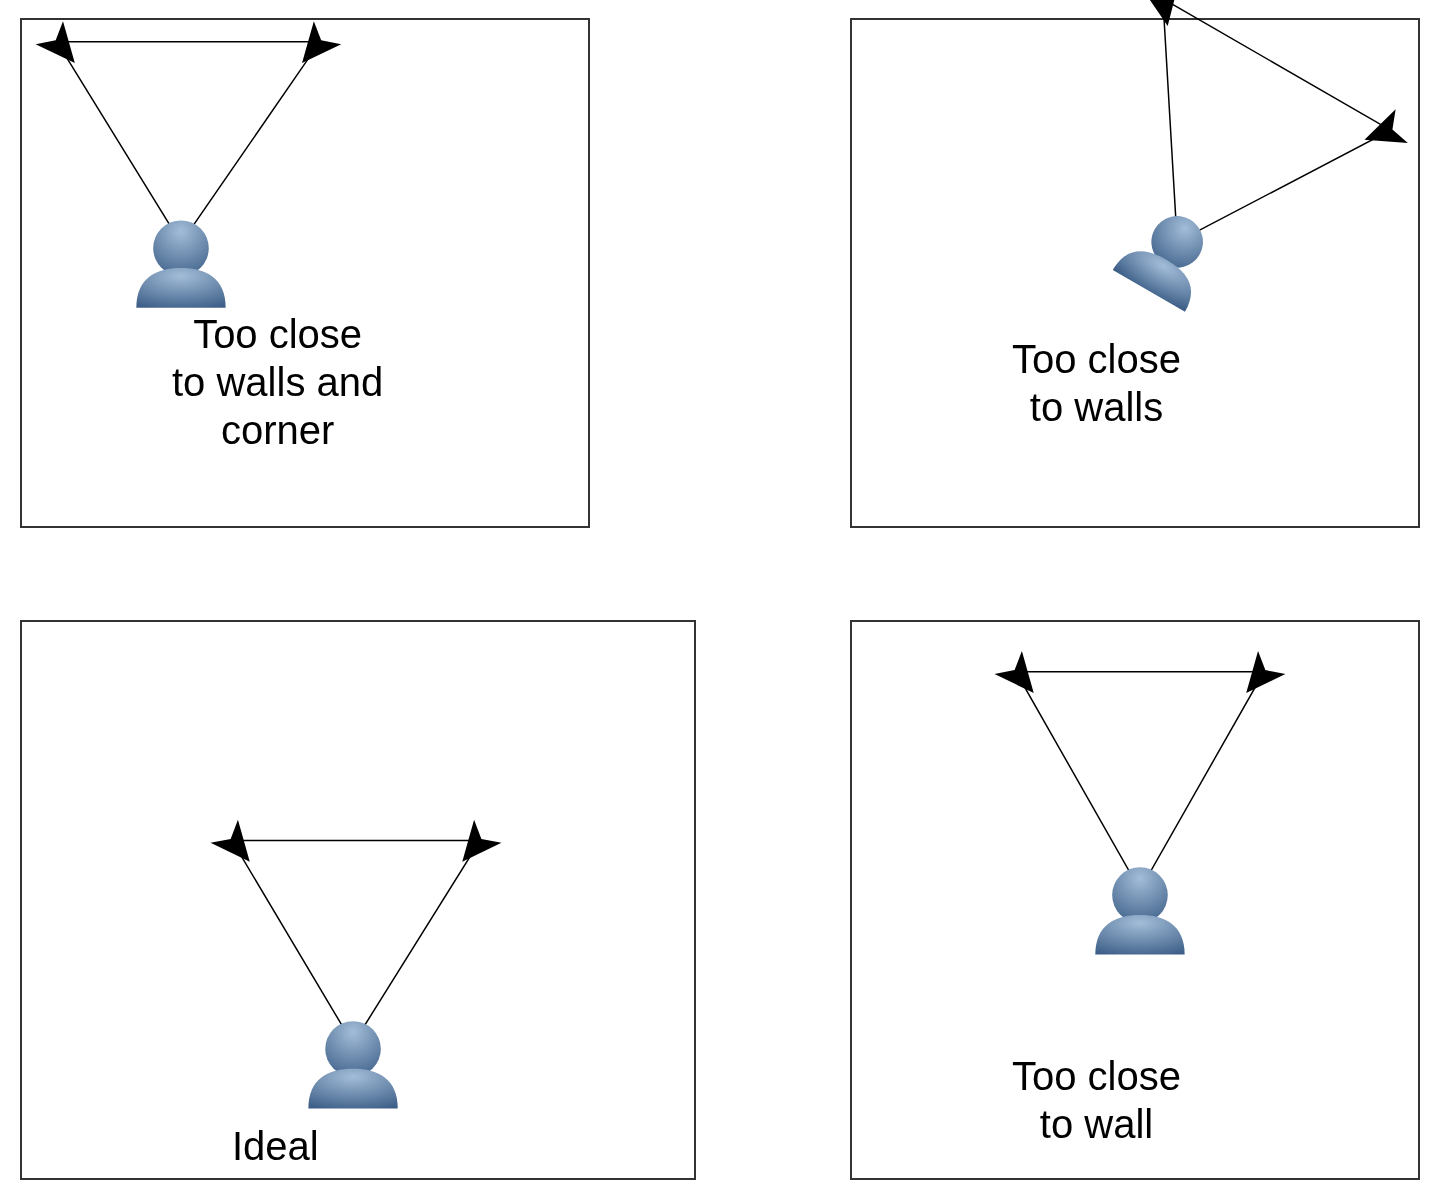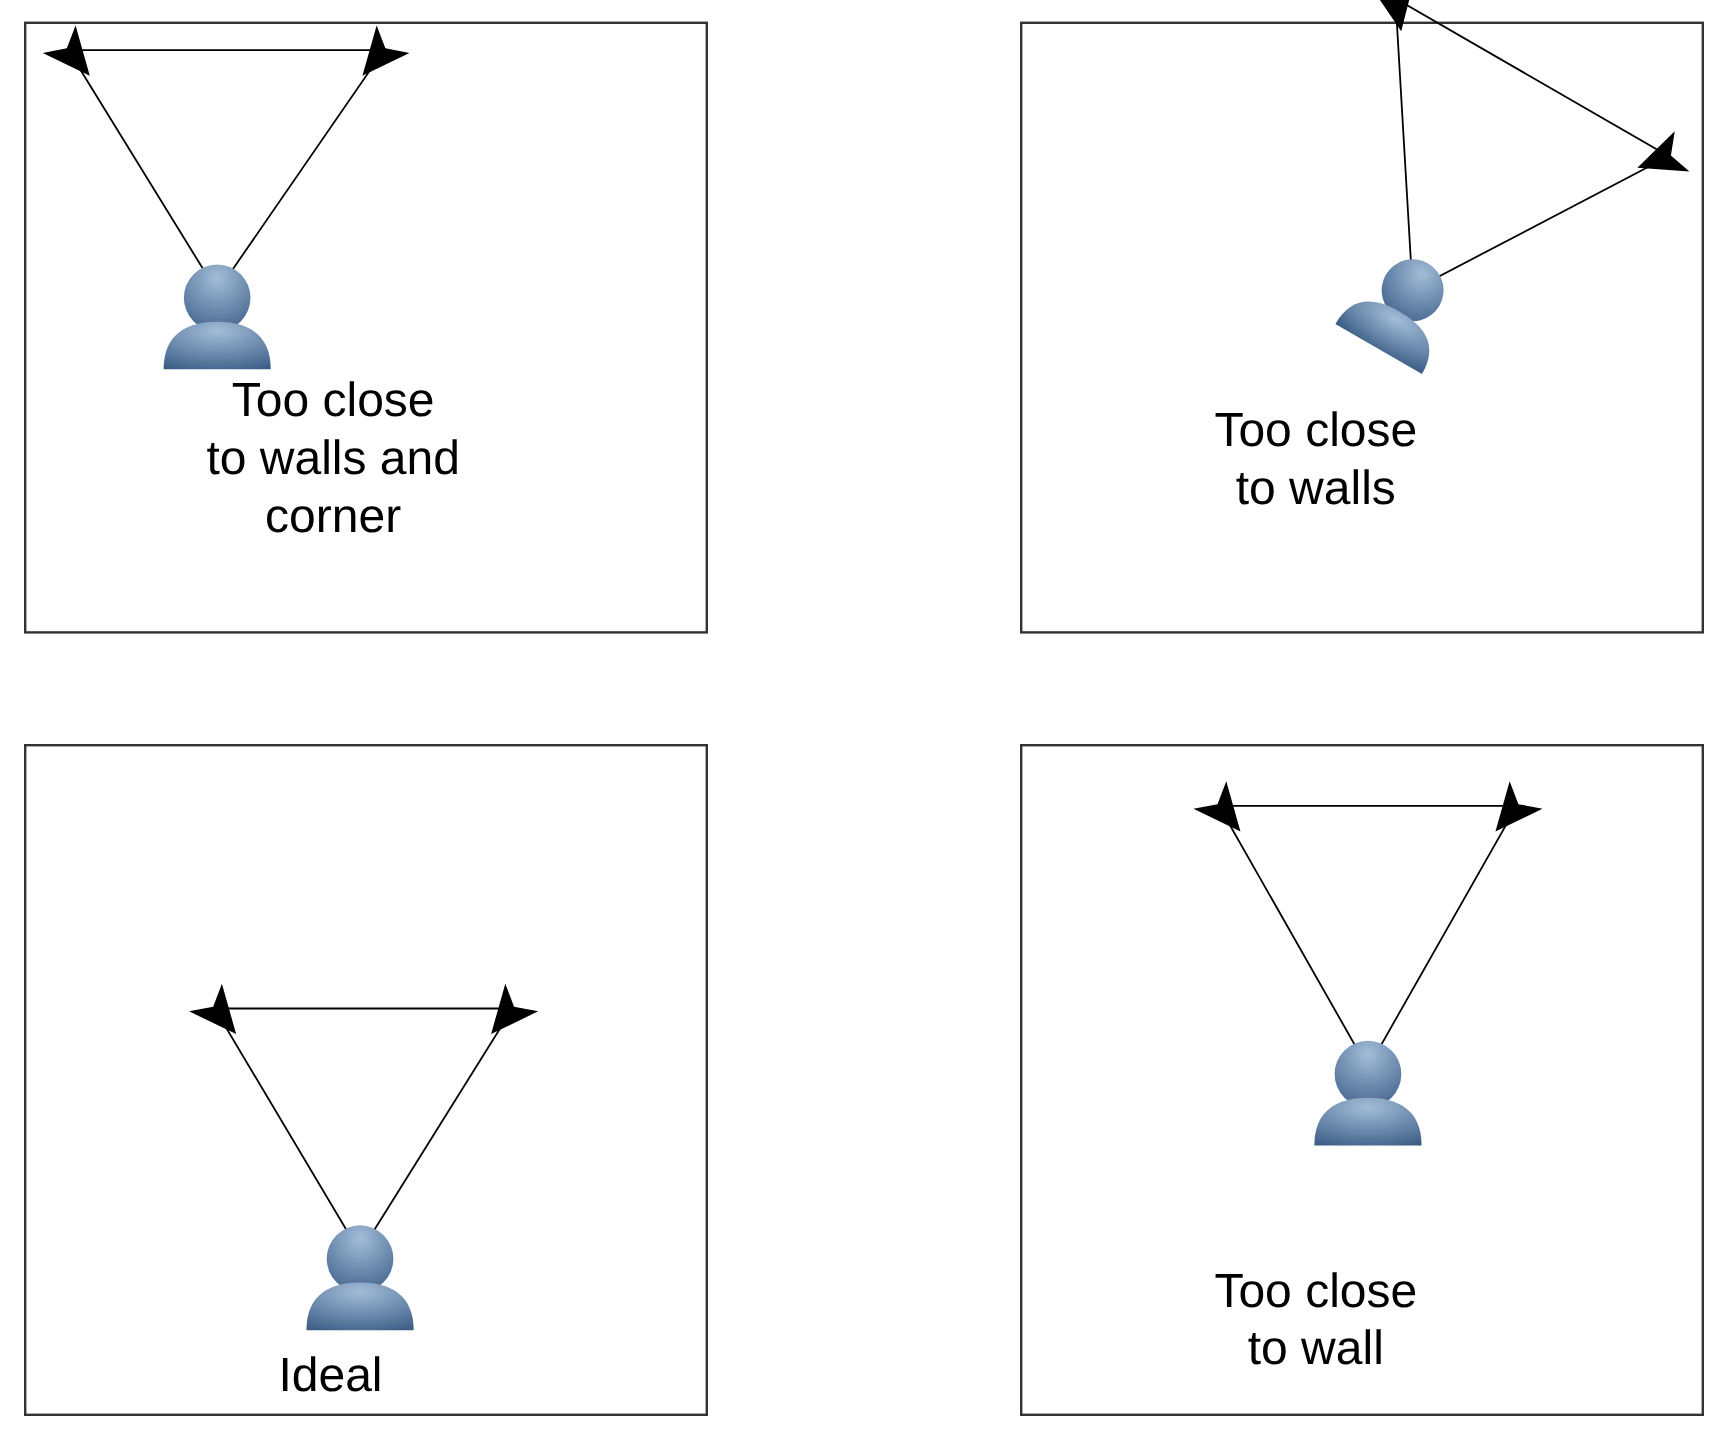--- a/index.html
+++ b/index.html
@@ -10,21 +10,21 @@
       font-family: Helvetica, Arial, sans-serif;
       position: relative;
     }
     .panel {
       position: absolute;
       border: 2px solid #333;
       background: #fff;
     }
     .panel-tl { left: 20px;  top: 18px;  width: 570px; height: 510px; }
     .panel-tr { left: 850px; top: 18px;  width: 570px; height: 510px; }
-    .panel-bl { left: 20px;  top: 620px; width: 570px; height: 560px; }
+    .panel-bl { left: 20px;  top: 620px; width: 676px; height: 560px; }
     .panel-br { left: 850px; top: 620px; width: 570px; height: 560px; }
 
     .caption {
       position: absolute;
       font-size: 40px;
       color: #000;
       text-align: center;
       line-height: 1.2;
       white-space: pre;
     }

